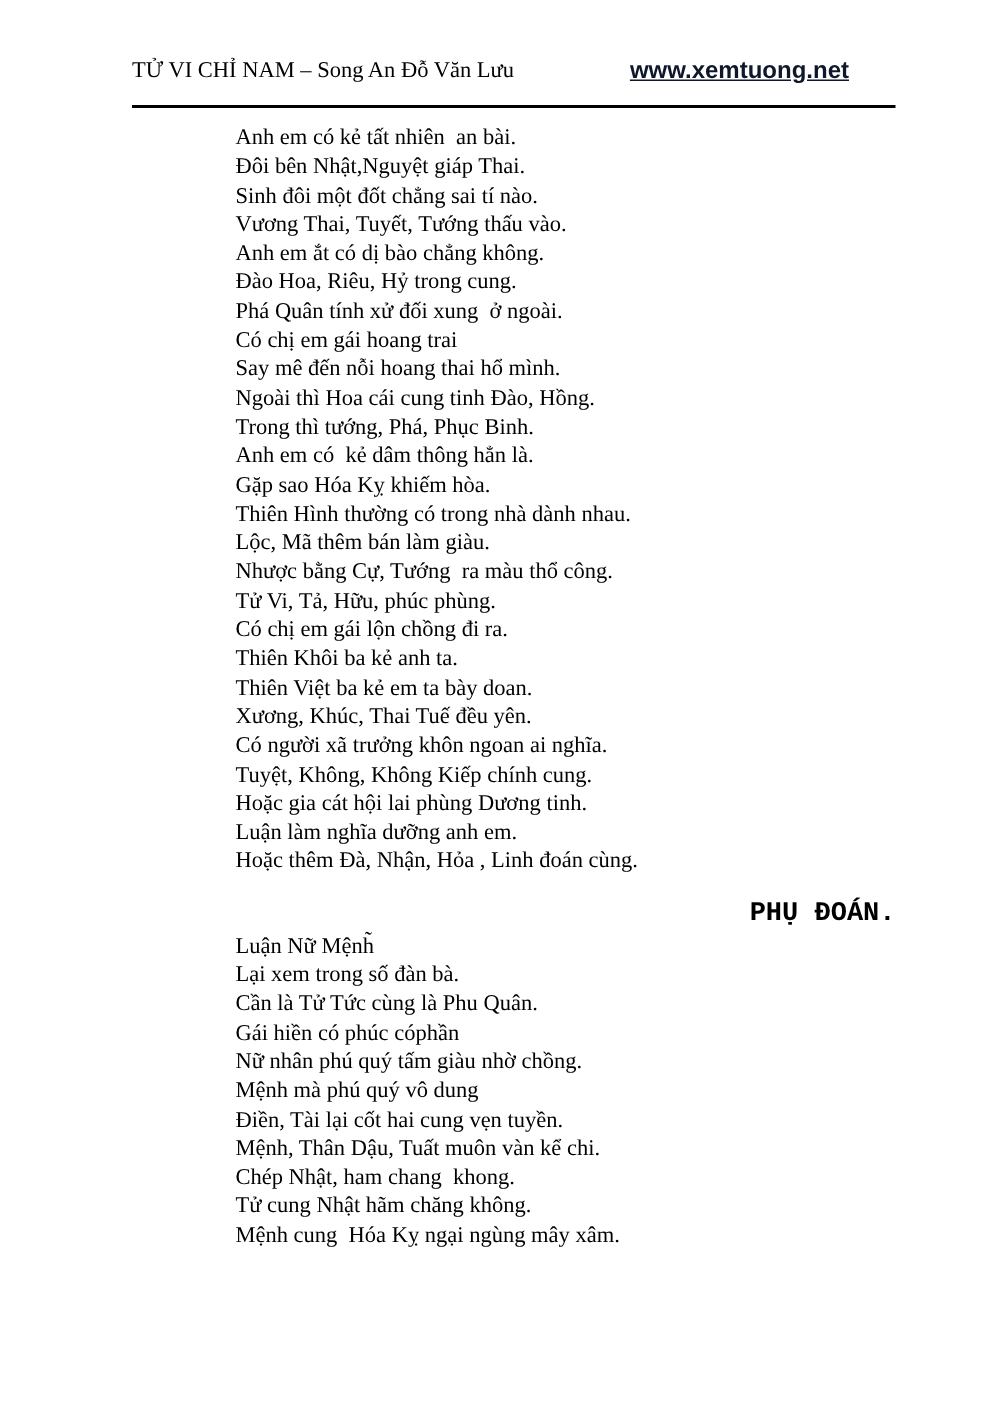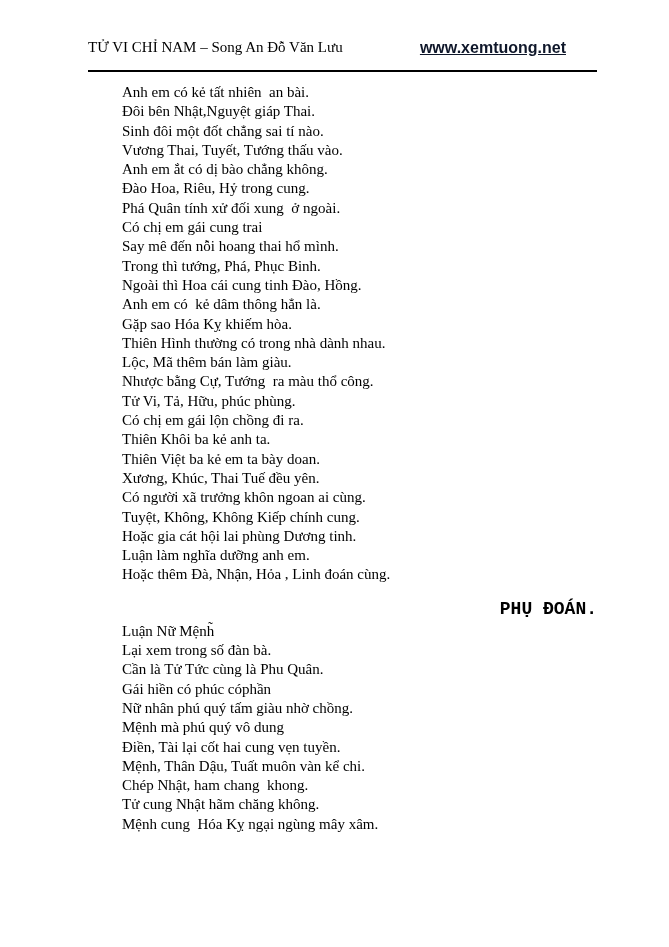--- a/index.html
+++ b/index.html
@@ -49,20 +49,21 @@
   .poem {
     margin-left: 122px;
   }
   .poem.first {
     margin-top: 11px;
   }
   .poem-line {
     font-size: 15px;
     line-height: 19.3px;
     white-space: pre;
+    margin-left: 35px;
   }
   .section-heading {
     margin: 13px 0 2px 88px;
     width: 509px;
     text-align: right;
     font-family: Liberation Mono, monospace;
     font-size: 18px;
     line-height: 22px;
     font-weight: bold;
     white-space: pre;
@@ -81,35 +82,35 @@
   <div class="header-rule"></div>
 
   <div class="poem first">
       <div class="poem-line">Anh em có kẻ tất nhiên  an bài.</div>
       <div class="poem-line">Đôi bên Nhật,Nguyệt giáp Thai.</div>
       <div class="poem-line">Sinh đôi một đốt chẳng sai tí nào.</div>
       <div class="poem-line">Vương Thai, Tuyết, Tướng thấu vào.</div>
       <div class="poem-line">Anh em ắt có dị bào chẳng không.</div>
       <div class="poem-line">Đào Hoa, Riêu, Hỷ trong cung.</div>
       <div class="poem-line">Phá Quân tính xử đối xung  ở ngoài.</div>
-      <div class="poem-line">Có chị em gái cung trai</div>
+      <div class="poem-line">Có chị em gái hoang trai</div>
       <div class="poem-line">Say mê đến nỗi hoang thai hổ mình.</div>
+      <div class="poem-line">Ngoài thì Hoa cái cung tinh Đào, Hồng.</div>
       <div class="poem-line">Trong thì tướng, Phá, Phục Binh.</div>
-      <div class="poem-line">Ngoài thì Hoa cái cung tinh Đào, Hồng.</div>
       <div class="poem-line">Anh em có  kẻ dâm thông hẳn là.</div>
       <div class="poem-line">Gặp sao Hóa Kỵ khiếm hòa.</div>
       <div class="poem-line">Thiên Hình thường có trong nhà dành nhau.</div>
       <div class="poem-line">Lộc, Mã thêm bán làm giàu.</div>
       <div class="poem-line">Nhược bằng Cự, Tướng  ra màu thổ công.</div>
       <div class="poem-line">Tử Vi, Tả, Hữu, phúc phùng.</div>
       <div class="poem-line">Có chị em gái lộn chồng đi ra.</div>
       <div class="poem-line">Thiên Khôi ba kẻ anh ta.</div>
       <div class="poem-line">Thiên Việt ba kẻ em ta bày doan.</div>
       <div class="poem-line">Xương, Khúc, Thai Tuế đều yên.</div>
-      <div class="poem-line">Có người xã trưởng khôn ngoan ai cùng.</div>
+      <div class="poem-line">Có người xã trưởng khôn ngoan ai nghĩa.</div>
       <div class="poem-line">Tuyệt, Không, Không Kiếp chính cung.</div>
       <div class="poem-line">Hoặc gia cát hội lai phùng Dương tinh.</div>
       <div class="poem-line">Luận làm nghĩa dưỡng anh em.</div>
       <div class="poem-line">Hoặc thêm Đà, Nhận, Hỏa , Linh đoán cùng.</div>
     </div>
 
   <div class="section-heading">PHỤ ĐOÁN.</div>
 
   <div class="poem">
       <div class="poem-line">Luận Nữ Mệnh̃</div>

